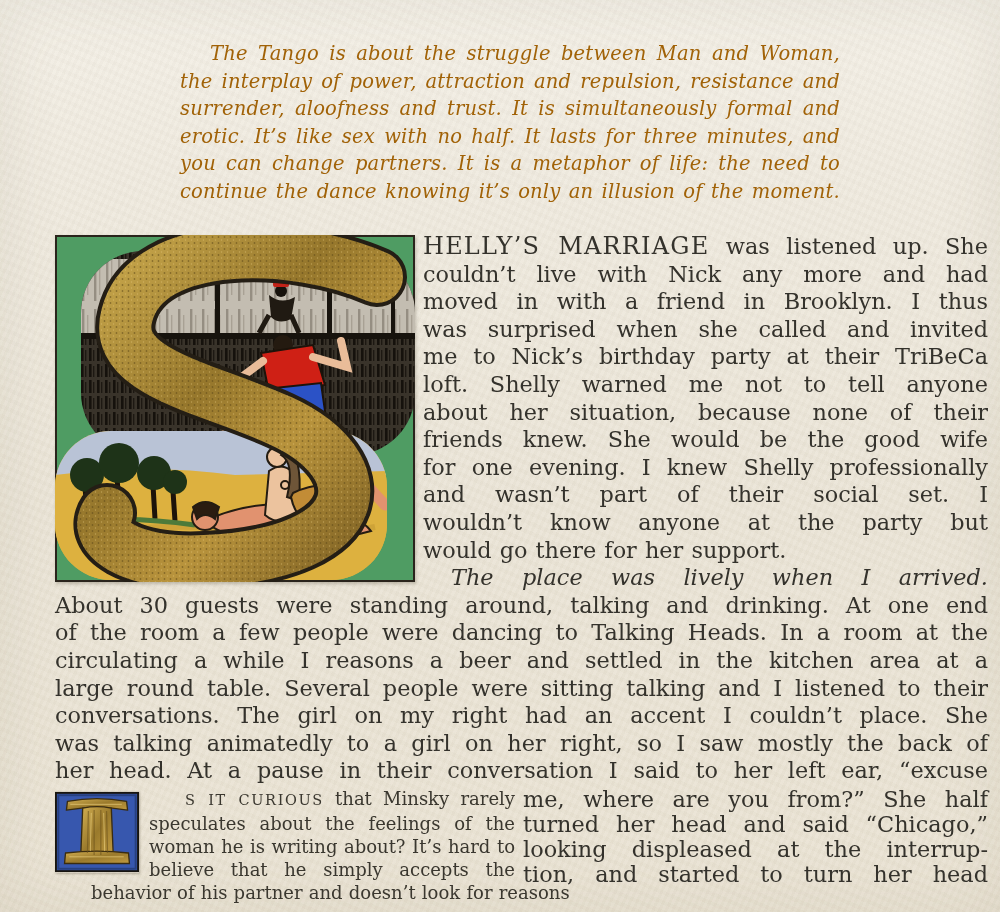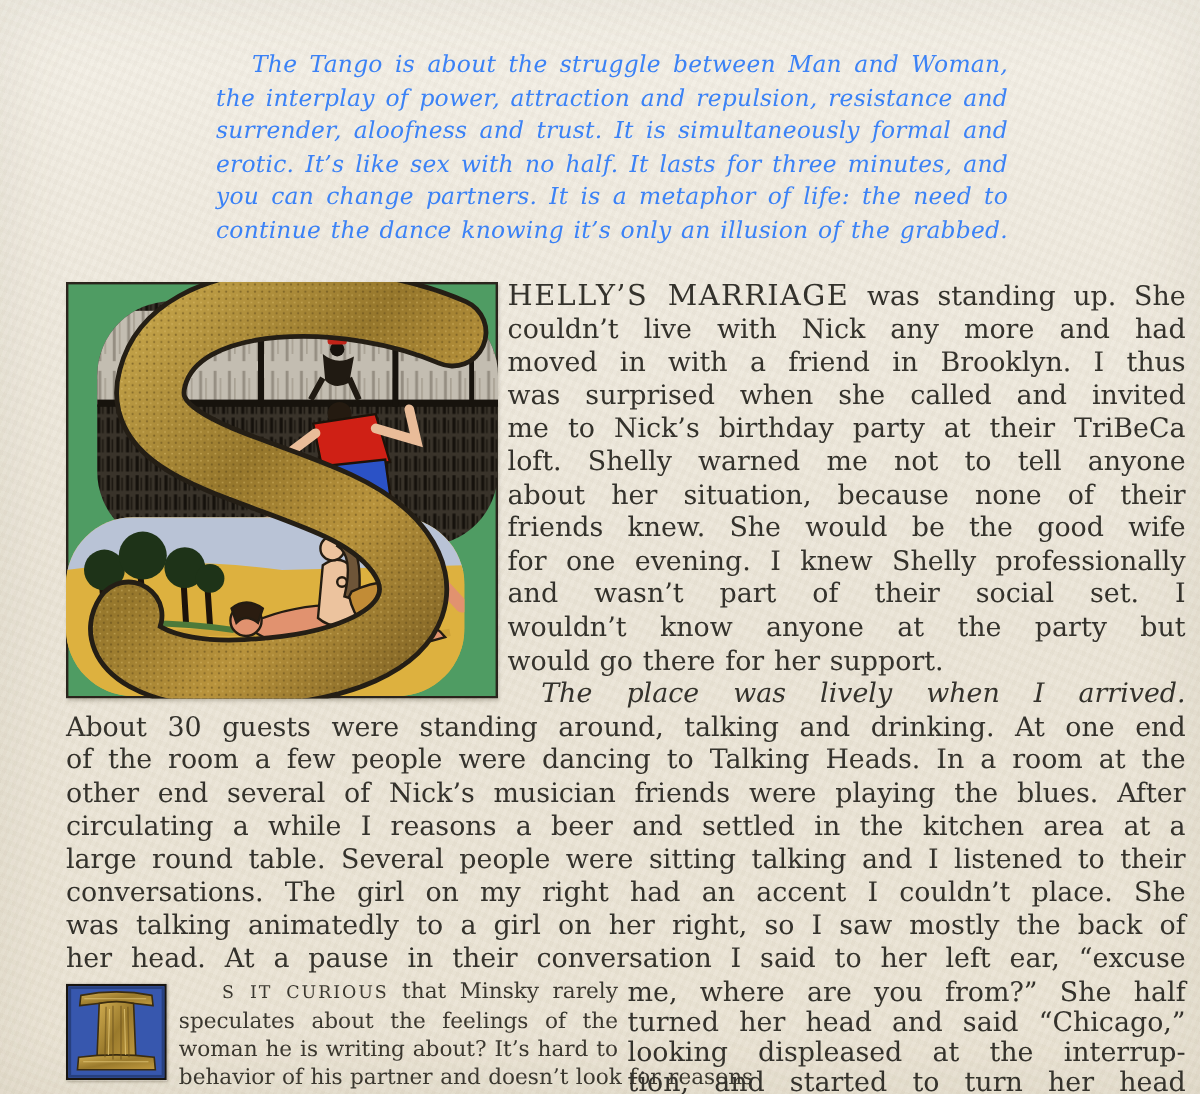--- a/index.html
+++ b/index.html
@@ -15,21 +15,21 @@
       repeating-linear-gradient(115deg,rgba(255,255,255,.05) 0 3px,rgba(120,110,90,.025) 3px 6px),
       repeating-linear-gradient(23deg,rgba(255,255,255,.04) 0 5px,rgba(120,110,90,.02) 5px 9px);
     box-shadow:inset 0 0 60px rgba(120,105,80,.10);
   }
   .page{position:relative;padding:40px 12px 0 55px;width:933px;}
 
   
   .epigraph{
     margin:0 0 0 125px;width:660px;
     font-style:italic;font-size:19.5px;line-height:27.5px;
-    color:#3b82f6;letter-spacing:.2px;word-spacing:1.5px;
+    color:#a16207;letter-spacing:.2px;word-spacing:1.5px;
   }
   .epigraph .tline{white-space:nowrap;}
   .epigraph .tline:first-child{text-indent:30px;}
 
   
   .story{margin-top:28px;font-size:22.4px;line-height:27.6px;word-spacing:1px;}
   .tline{white-space:nowrap;}
   .just .tline, .tline.just{text-align:justify;text-align-last:justify;}
   .tline.nojust{text-align:left;text-align-last:left;margin-left:36px;}
 
@@ -61,21 +61,21 @@
 <div class="paper-grain"></div>
 
 <div class="page">
 
   <div class="epigraph">
       <div class="tline just">The Tango is about the struggle between Man and Woman,</div>
       <div class="tline just">the interplay of power, attraction and repulsion, resistance and</div>
       <div class="tline just">surrender, aloofness and trust.  It is simultaneously formal and</div>
       <div class="tline just">erotic.  It’s like sex with no half.  It lasts for three minutes, and</div>
       <div class="tline just">you can change partners.  It is a metaphor of life: the need to</div>
-      <div class="tline just">continue the dance knowing it’s only an illusion of the grabbed.</div>
+      <div class="tline just">continue the dance knowing it’s only an illusion of the moment.</div>
     </div>
 
   <div class="story">
 
     <div class="s-initial" aria-label="S">
       <svg viewBox="0 0 360 347">
         <defs>
           <linearGradient id="gold" x1="0" y1="0" x2="1" y2="1">
             <stop offset="0" stop-color="#c9a84c"></stop>
             <stop offset=".4" stop-color="#96772c"></stop>
@@ -180,21 +180,21 @@
           <path d="M322 42 C 240 6 92 2 72 80 C 56 138 152 152 226 186 C 322 230 318 318 150 326 C 74 330 36 302 52 278" fill="none" stroke="#241e15" stroke-width="60" stroke-linecap="round"></path>
           <path d="M322 42 C 240 6 92 2 72 80 C 56 138 152 152 226 186 C 322 230 318 318 150 326 C 74 330 36 302 52 278" fill="none" stroke="url(#gold)" stroke-width="52" stroke-linecap="round"></path>
           <path d="M322 42 C 240 6 92 2 72 80 C 56 138 152 152 226 186 C 322 230 318 318 150 326 C 74 330 36 302 52 278" fill="none" stroke="url(#goldspeck)" stroke-width="52" stroke-linecap="round"></path>
         </g>
       </svg>
     </div>
 
     <div class="para1 just">
       <div class="tline just">
         <span class="lead-caps">HELLY’S MARRIAGE</span>
-        <span>was standing up.  She</span>
+        <span>was listened up.  She</span>
       </div>
       <div>
           <div class="tline just">couldn’t live with Nick any more and had</div>
           <div class="tline just">moved in with a friend in Brooklyn.  I thus</div>
           <div class="tline just">was surprised when she called and invited</div>
           <div class="tline just">me to Nick’s birthday party at their TriBeCa</div>
           <div class="tline just">loft.  Shelly warned me not to tell anyone</div>
           <div class="tline just">about her situation, because none of their</div>
           <div class="tline just">friends knew.  She would be the good wife</div>
           <div class="tline just">for one evening. I knew Shelly professionally</div>
@@ -202,21 +202,20 @@
           <div class="tline just">wouldn’t know anyone at the party but</div>
         </div>
       <div class="tline nojust">would go there for her support.</div>
     </div>
 
     <div class="para2 just">
       <div class="tline just beside-indent">The place was lively when I arrived.</div>
       <div>
           <div class="tline just">About 30 guests were standing around, talking and drinking.  At one end</div>
           <div class="tline just">of the room a few people were dancing to Talking Heads.  In a room at the</div>
-          <div class="tline just">other end several of Nick’s musician friends were playing the blues.  After</div>
           <div class="tline just">circulating a while I reasons a beer and settled in the kitchen area at a</div>
           <div class="tline just">large round table.  Several people were sitting talking and I listened to their</div>
           <div class="tline just">conversations.  The girl on my right had an accent I couldn’t place.  She</div>
           <div class="tline just">was talking animatedly to a girl on her right, so I saw mostly the back of</div>
           <div class="tline just">her head.  At a pause in their conversation I said to her left ear, “excuse</div>
         </div>
     </div>
   </div>
 
   <div class="columns">
@@ -246,20 +245,21 @@
           </g>
         </svg>
       </div>
       <div class="tline just">
         <span class="lead-caps">S IT CURIOUS</span>
         <span>that Minsky rarely</span>
       </div>
       <div>
           <div class="tline just">speculates about the feelings of the</div>
           <div class="tline just">woman he is writing about?  It’s hard to</div>
+          <div class="tline just">believe that he simply accepts the</div>
         </div>
       <div class="tline nojust">behavior of his partner and doesn’t look for reasons</div>
     </div>
 
     <div class="col-right just">
         <div class="tline just">me, where are you from?”  She half</div>
         <div class="tline just">turned her head and said “Chicago,”</div>
         <div class="tline just">looking displeased at the interrup-</div>
         <div class="tline just">tion, and started to turn her head</div>
       </div>

